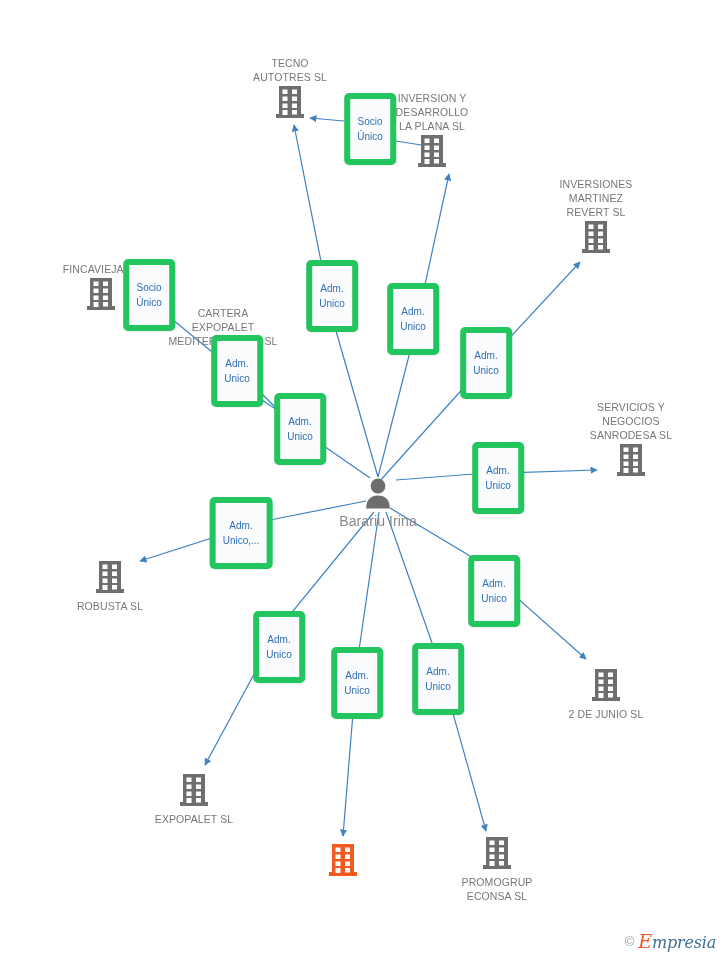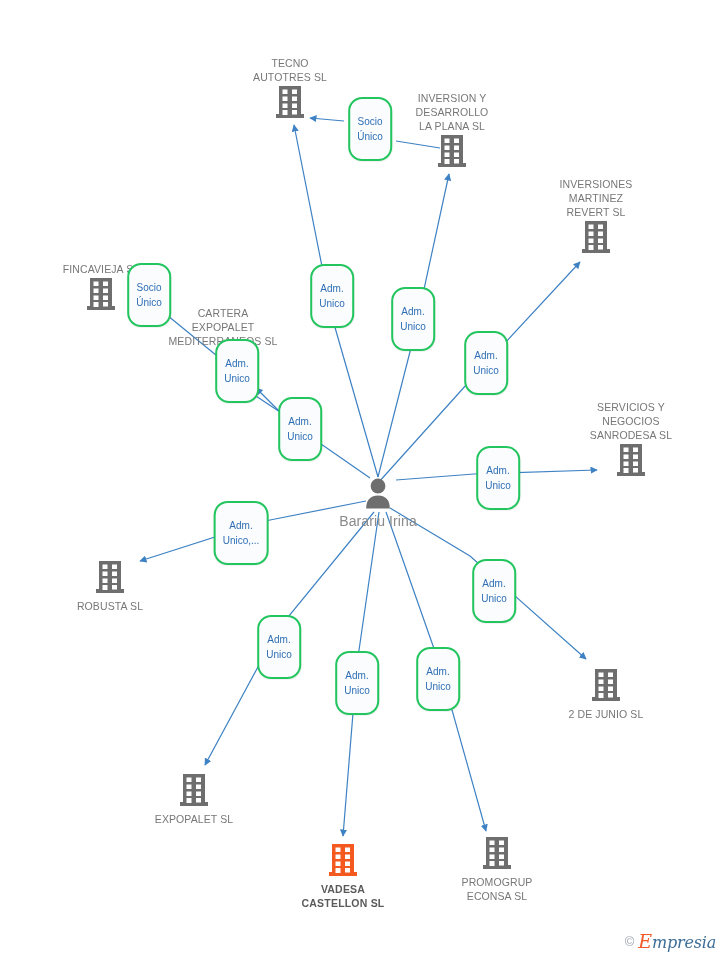--- a/index.html
+++ b/index.html
@@ -53,22 +53,22 @@
     letter-spacing: 0.2px;
   }
   .node-label.person {
     font-size: 14px;
     color: #8a8a8a;
   }
   .edge-label {
     position: absolute;
     transform: translate(-50%, -50%);
     background: #fbfcfe;
-    border: 2px solid #22c55e;
-    border-radius: 14px;
+    border: 6px solid #22c55e;
+    border-radius: 5px;
     color: #2f6fb5;
     font-size: 10px;
     line-height: 15px;
     padding: 15px 7px;
     white-space: pre-line;
     text-align: center;
     box-shadow: 0 1px 1px rgba(0,0,0,0.06);
   }
   #watermark {
     position: absolute;
@@ -140,21 +140,21 @@
               <rect x="16" y="4.5" width="5" height="4.5"></rect>
               <rect x="6.5" y="11.5" width="5" height="4.5"></rect>
               <rect x="16" y="11.5" width="5" height="4.5"></rect>
               <rect x="6.5" y="18.5" width="5" height="4.5"></rect>
               <rect x="16" y="18.5" width="5" height="4.5"></rect>
               <rect x="16" y="25" width="5" height="4.5"></rect>
               <rect x="6.5" y="25" width="5" height="5"></rect>
             </g>
           </svg></span>
       </div>
-      <div class="node" style="left: 452px; top: 91px;">
+      <div class="node" style="left: 432px; top: 91px;">
         <div class="node-label above">INVERSION Y
 DESARROLLO
 LA PLANA SL</div>
         <span class="node-icon"><svg width="28" height="34" viewBox="0 0 28 34">
             <rect x="3" y="1" width="22" height="29" fill="#6e6e6e"></rect>
             <rect x="5" y="3" width="18" height="25" fill="#ffffff" opacity="0.0"></rect>
             <rect x="0" y="29" width="28" height="4" fill="#6e6e6e"></rect>
             <g fill="#ffffff">
               <rect x="6.5" y="4.5" width="5" height="4.5"></rect>
               <rect x="16" y="4.5" width="5" height="4.5"></rect>
@@ -312,22 +312,20 @@
               <rect x="6.5" y="4.5" width="5" height="4.5"></rect>
               <rect x="16" y="4.5" width="5" height="4.5"></rect>
               <rect x="6.5" y="11.5" width="5" height="4.5"></rect>
               <rect x="16" y="11.5" width="5" height="4.5"></rect>
               <rect x="6.5" y="18.5" width="5" height="4.5"></rect>
               <rect x="16" y="18.5" width="5" height="4.5"></rect>
               <rect x="16" y="25" width="5" height="4.5"></rect>
               <rect x="6.5" y="25" width="5" height="5"></rect>
             </g>
           </svg></span>
-        <div class="node-label highlight">VADESA
-CASTELLON SL</div>
       </div>
       <div class="node" style="left: 378px; top: 477px;">
         <span class="node-icon"><svg width="30" height="32" viewBox="0 0 30 32">
             <circle cx="15" cy="9" r="7.4" fill="#6e6e6e"></circle>
             <path d="M15 18.5 C6.5 18.5 3.2 24 3.2 31.5 L26.8 31.5 C26.8 24 23.5 18.5 15 18.5 Z" fill="#6e6e6e"></path>
           </svg></span>
         <div class="node-label person">Barariu Irina</div>
       </div>
     </div>
   <div id="labels-layer">

